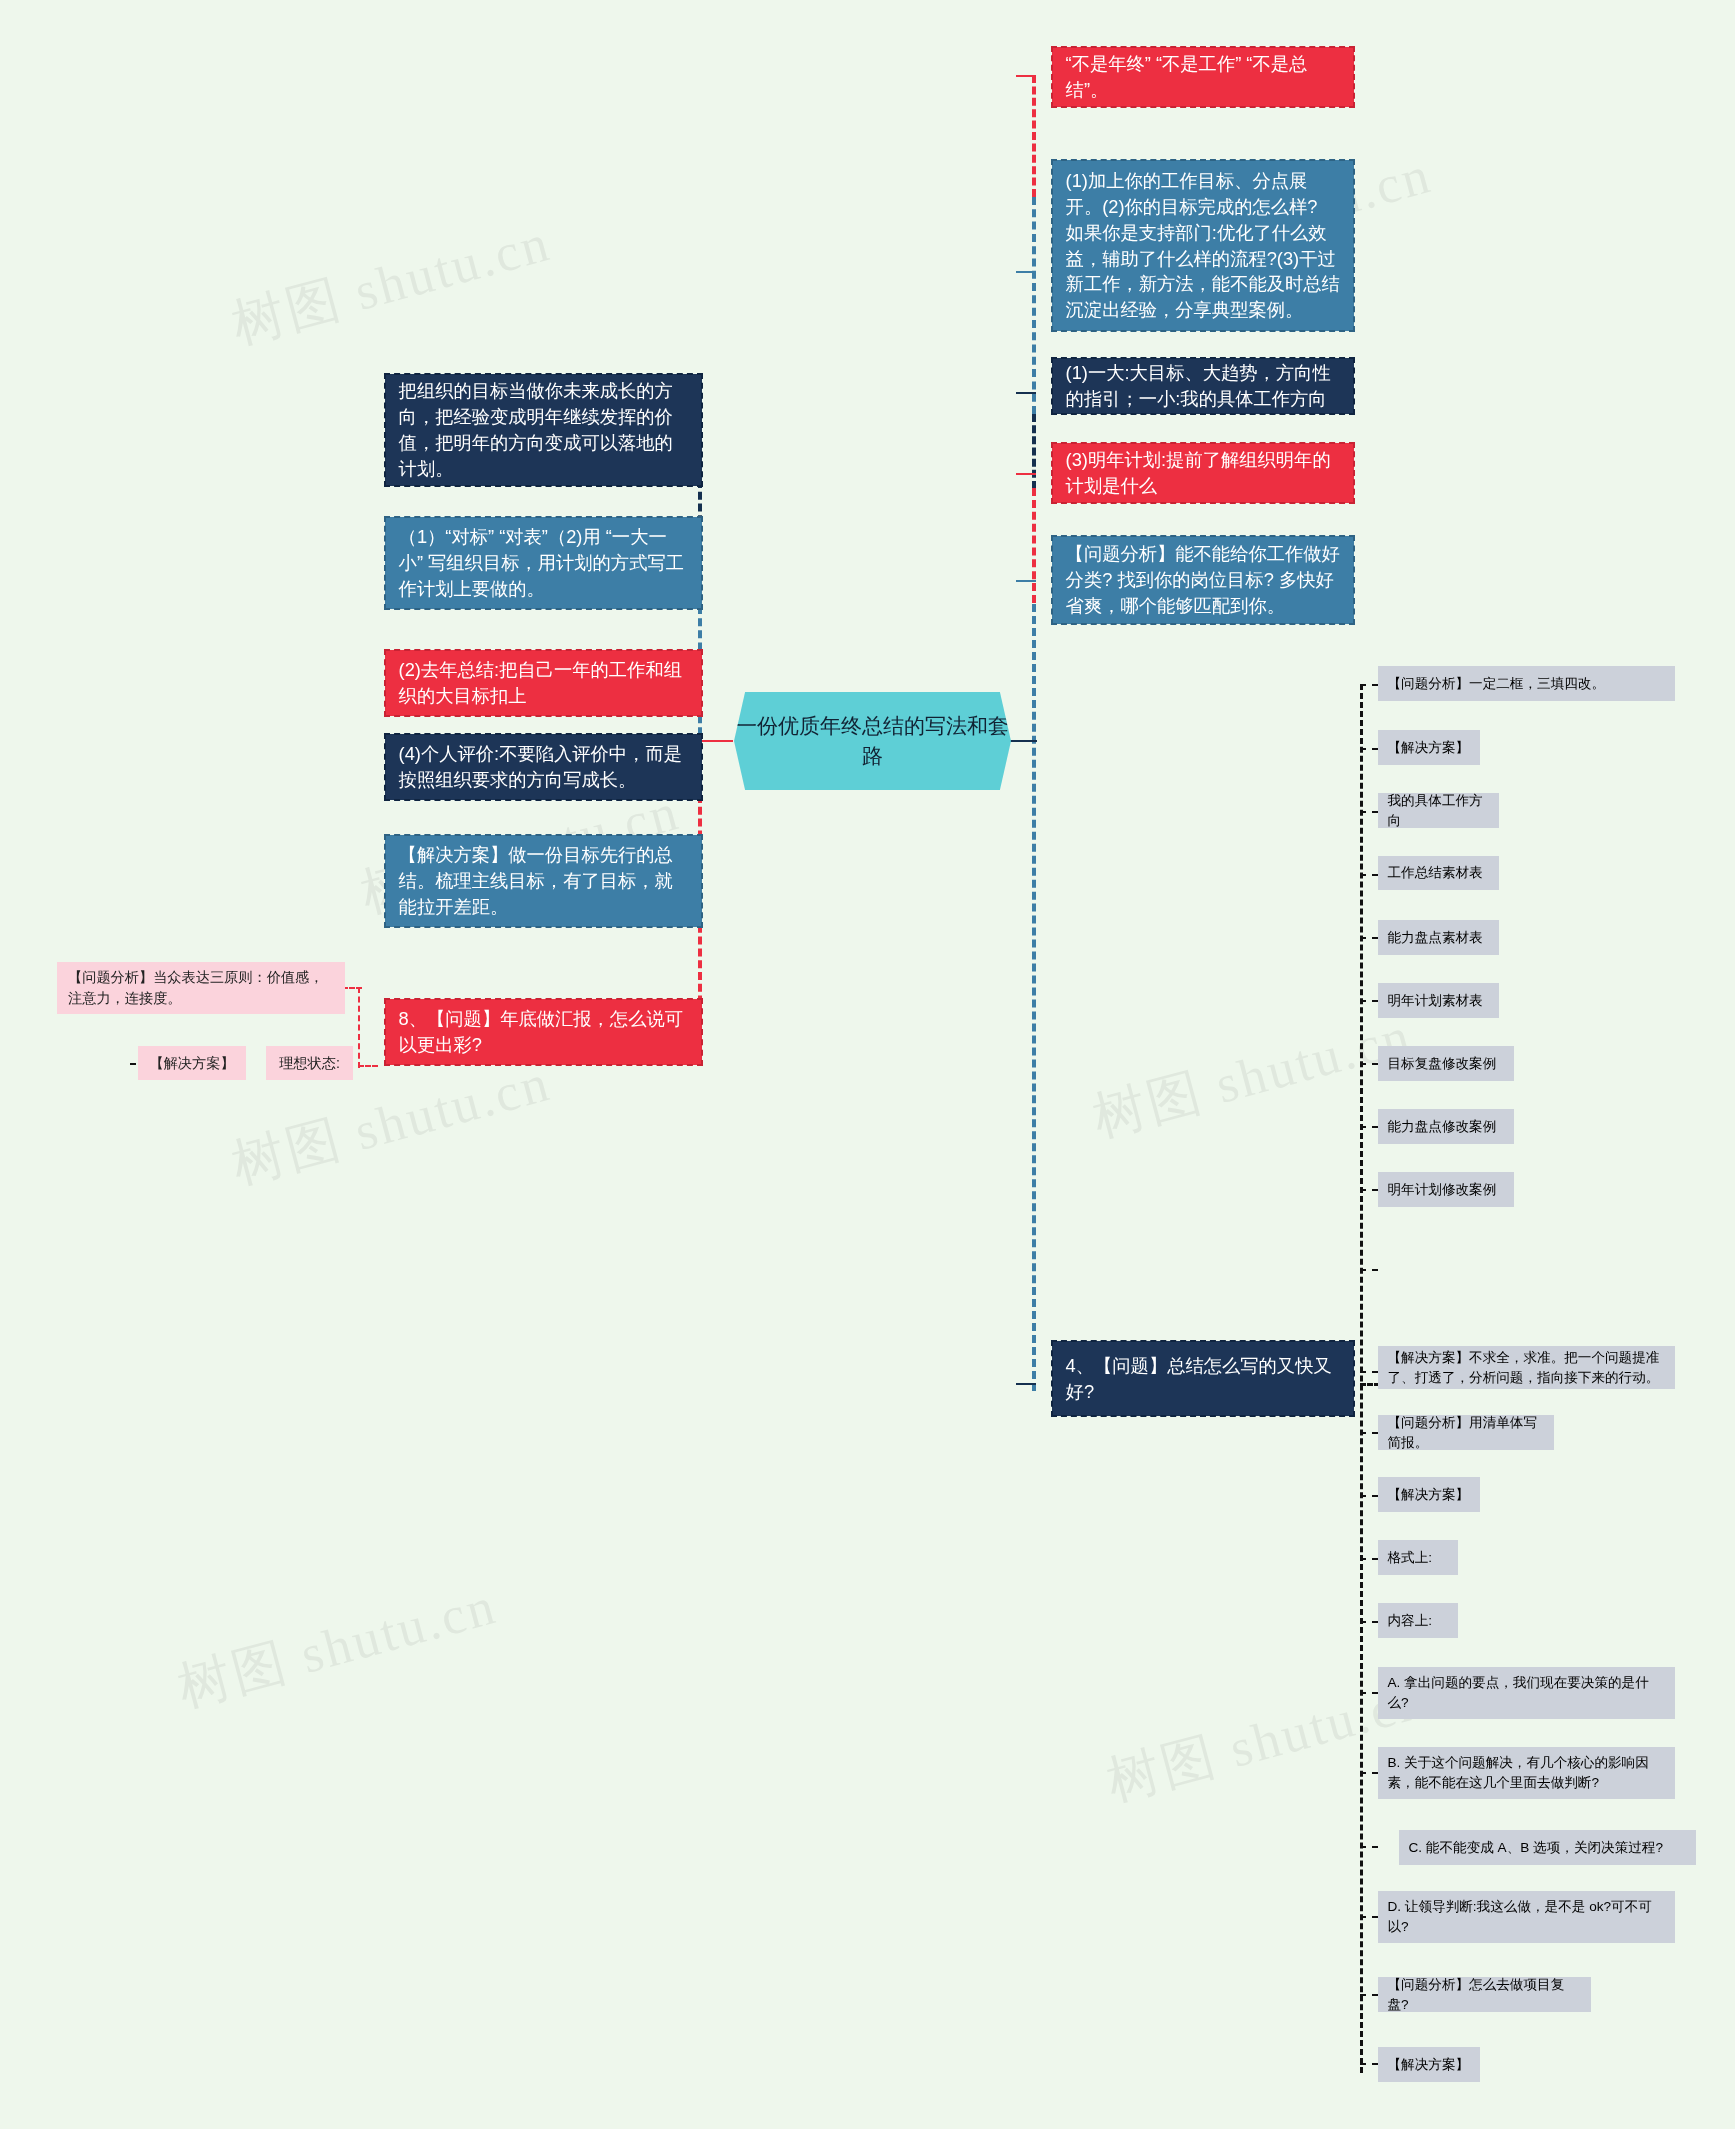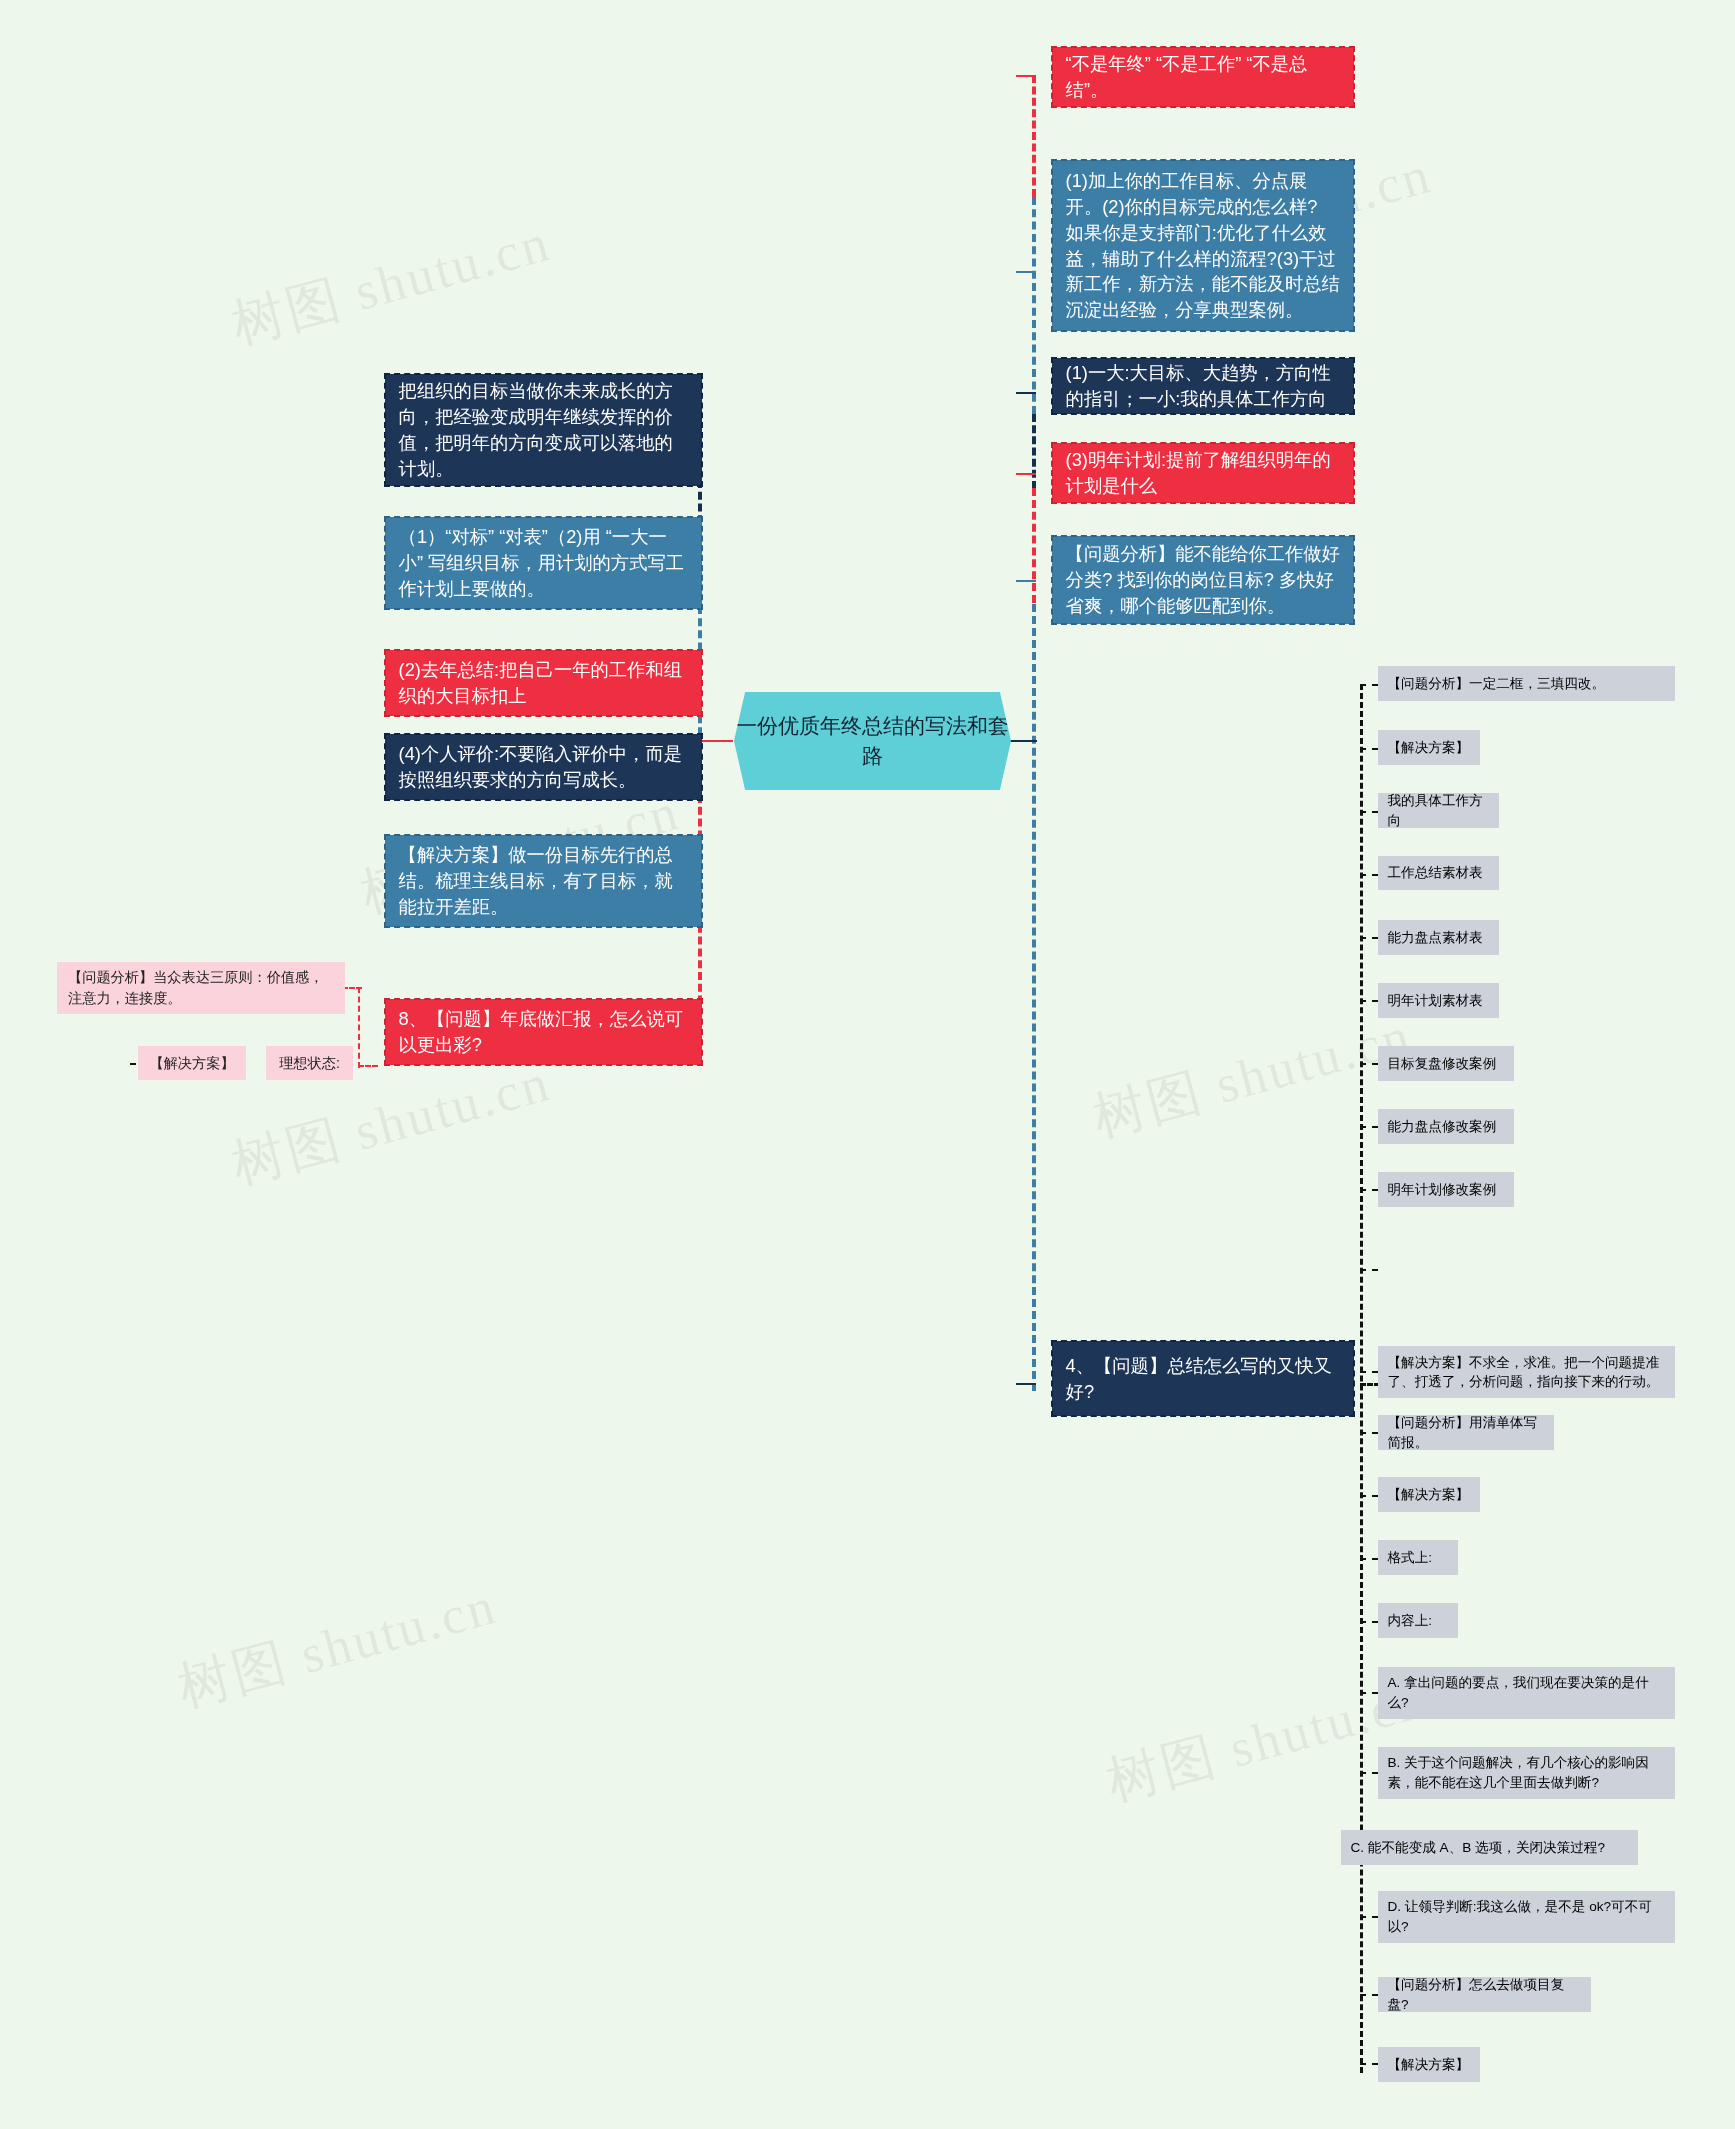--- a/index.html
+++ b/index.html
@@ -230,21 +230,21 @@
 
   <div class="node n-gray tiny" style="left:1378px;top:1109px;width:136px;height:35px;">
     <span>能力盘点修改案例</span>
   </div>
 
   <div class="node n-gray tiny" style="left:1378px;top:1172px;width:136px;height:35px;">
     <span>明年计划修改案例</span>
   </div>
 
 
-  <div class="node n-gray tiny" style="left:1378px;top:1346px;width:297px;height:52px;align-items:flex-end;">
+  <div class="node n-gray tiny" style="left:1378px;top:1346px;width:297px;height:43px;">
     <span>【解决方案】不求全，求准。把一个问题提准了、打透了，分析问题，指向接下来的行动。</span>
   </div>
 
   <div class="node n-gray tiny" style="left:1378px;top:1415px;width:176px;height:35px;">
     <span>【问题分析】用清单体写简报。</span>
   </div>
 
   <div class="node n-gray tiny" style="left:1378px;top:1477px;width:102px;height:35px;">
     <span>【解决方案】</span>
   </div>
@@ -258,21 +258,21 @@
   </div>
 
   <div class="node n-gray tiny" style="left:1378px;top:1667px;width:297px;height:52px;">
     <span>A. 拿出问题的要点，我们现在要决策的是什么?</span>
   </div>
 
   <div class="node n-gray tiny" style="left:1378px;top:1747px;width:297px;height:52px;">
     <span>B. 关于这个问题解决，有几个核心的影响因素，能不能在这几个里面去做判断?</span>
   </div>
 
-  <div class="node n-gray tiny" style="left:1341px;top:1830px;width:297px;height:35px;">
+  <div class="node n-gray tiny" style="left:1399px;top:1830px;width:297px;height:35px;">
     <span>C. 能不能变成 A、B 选项，关闭决策过程?</span>
   </div>
 
   <div class="node n-gray tiny" style="left:1378px;top:1891px;width:297px;height:52px;">
     <span>D. 让领导判断:我这么做，是不是 ok?可不可以?</span>
   </div>
 
   <div class="node n-gray tiny" style="left:1378px;top:1977px;width:213px;height:35px;">
     <span>【问题分析】怎么去做项目复盘?</span>
   </div>

